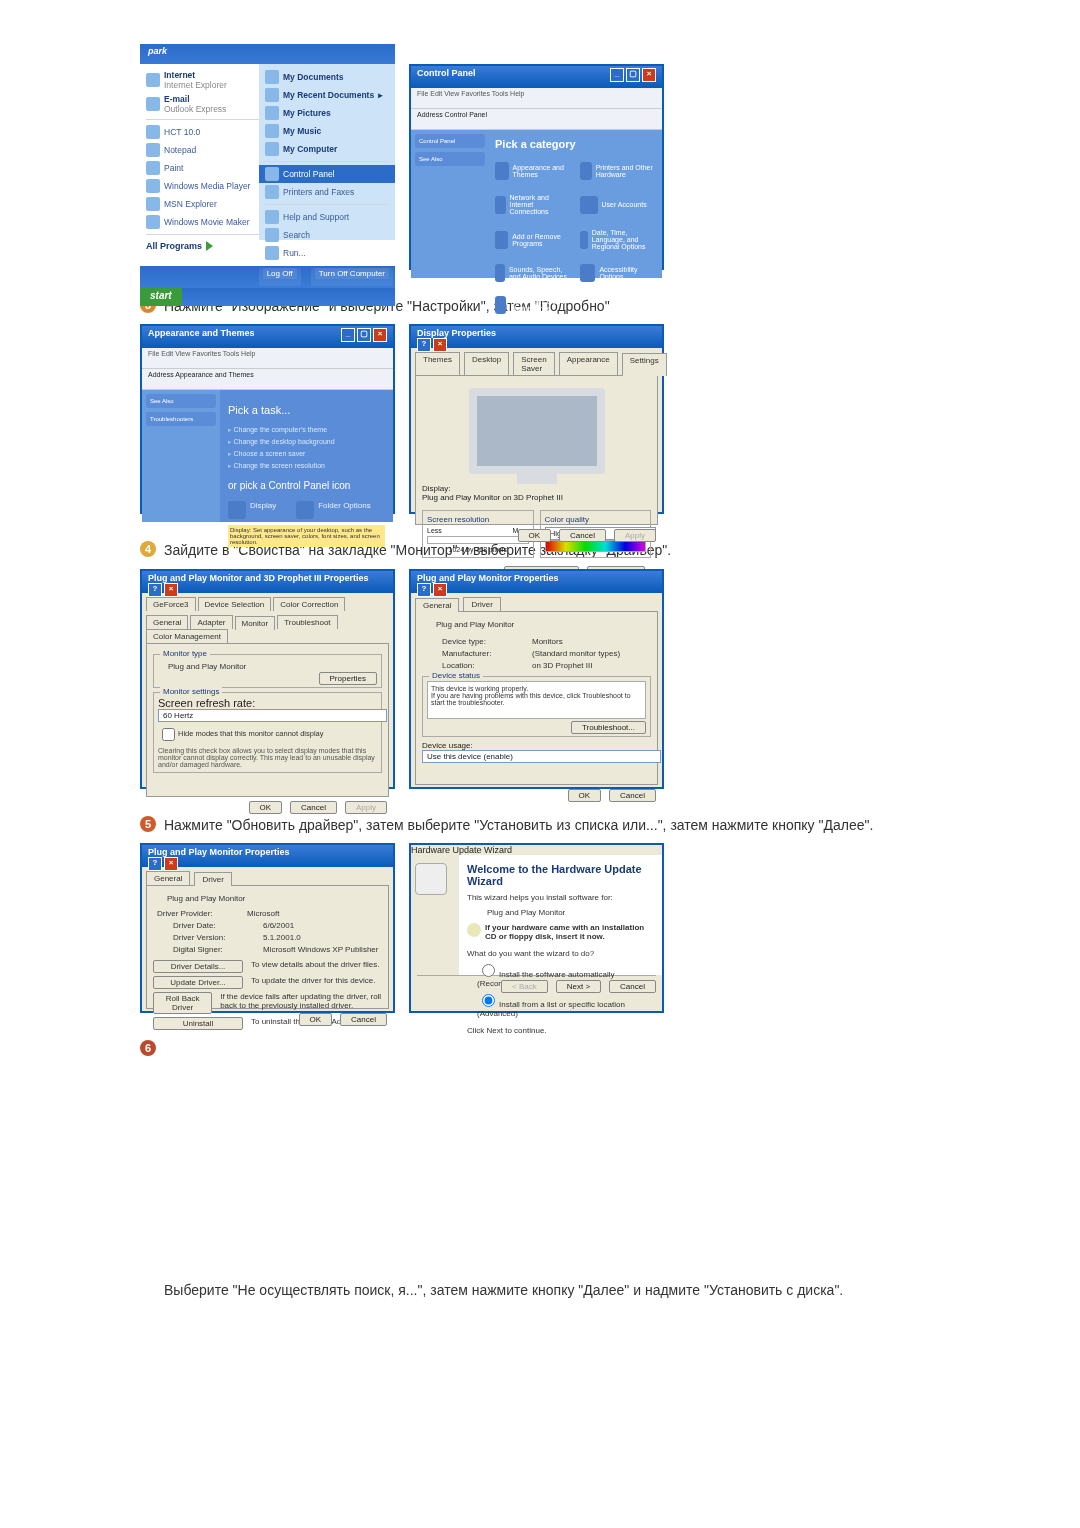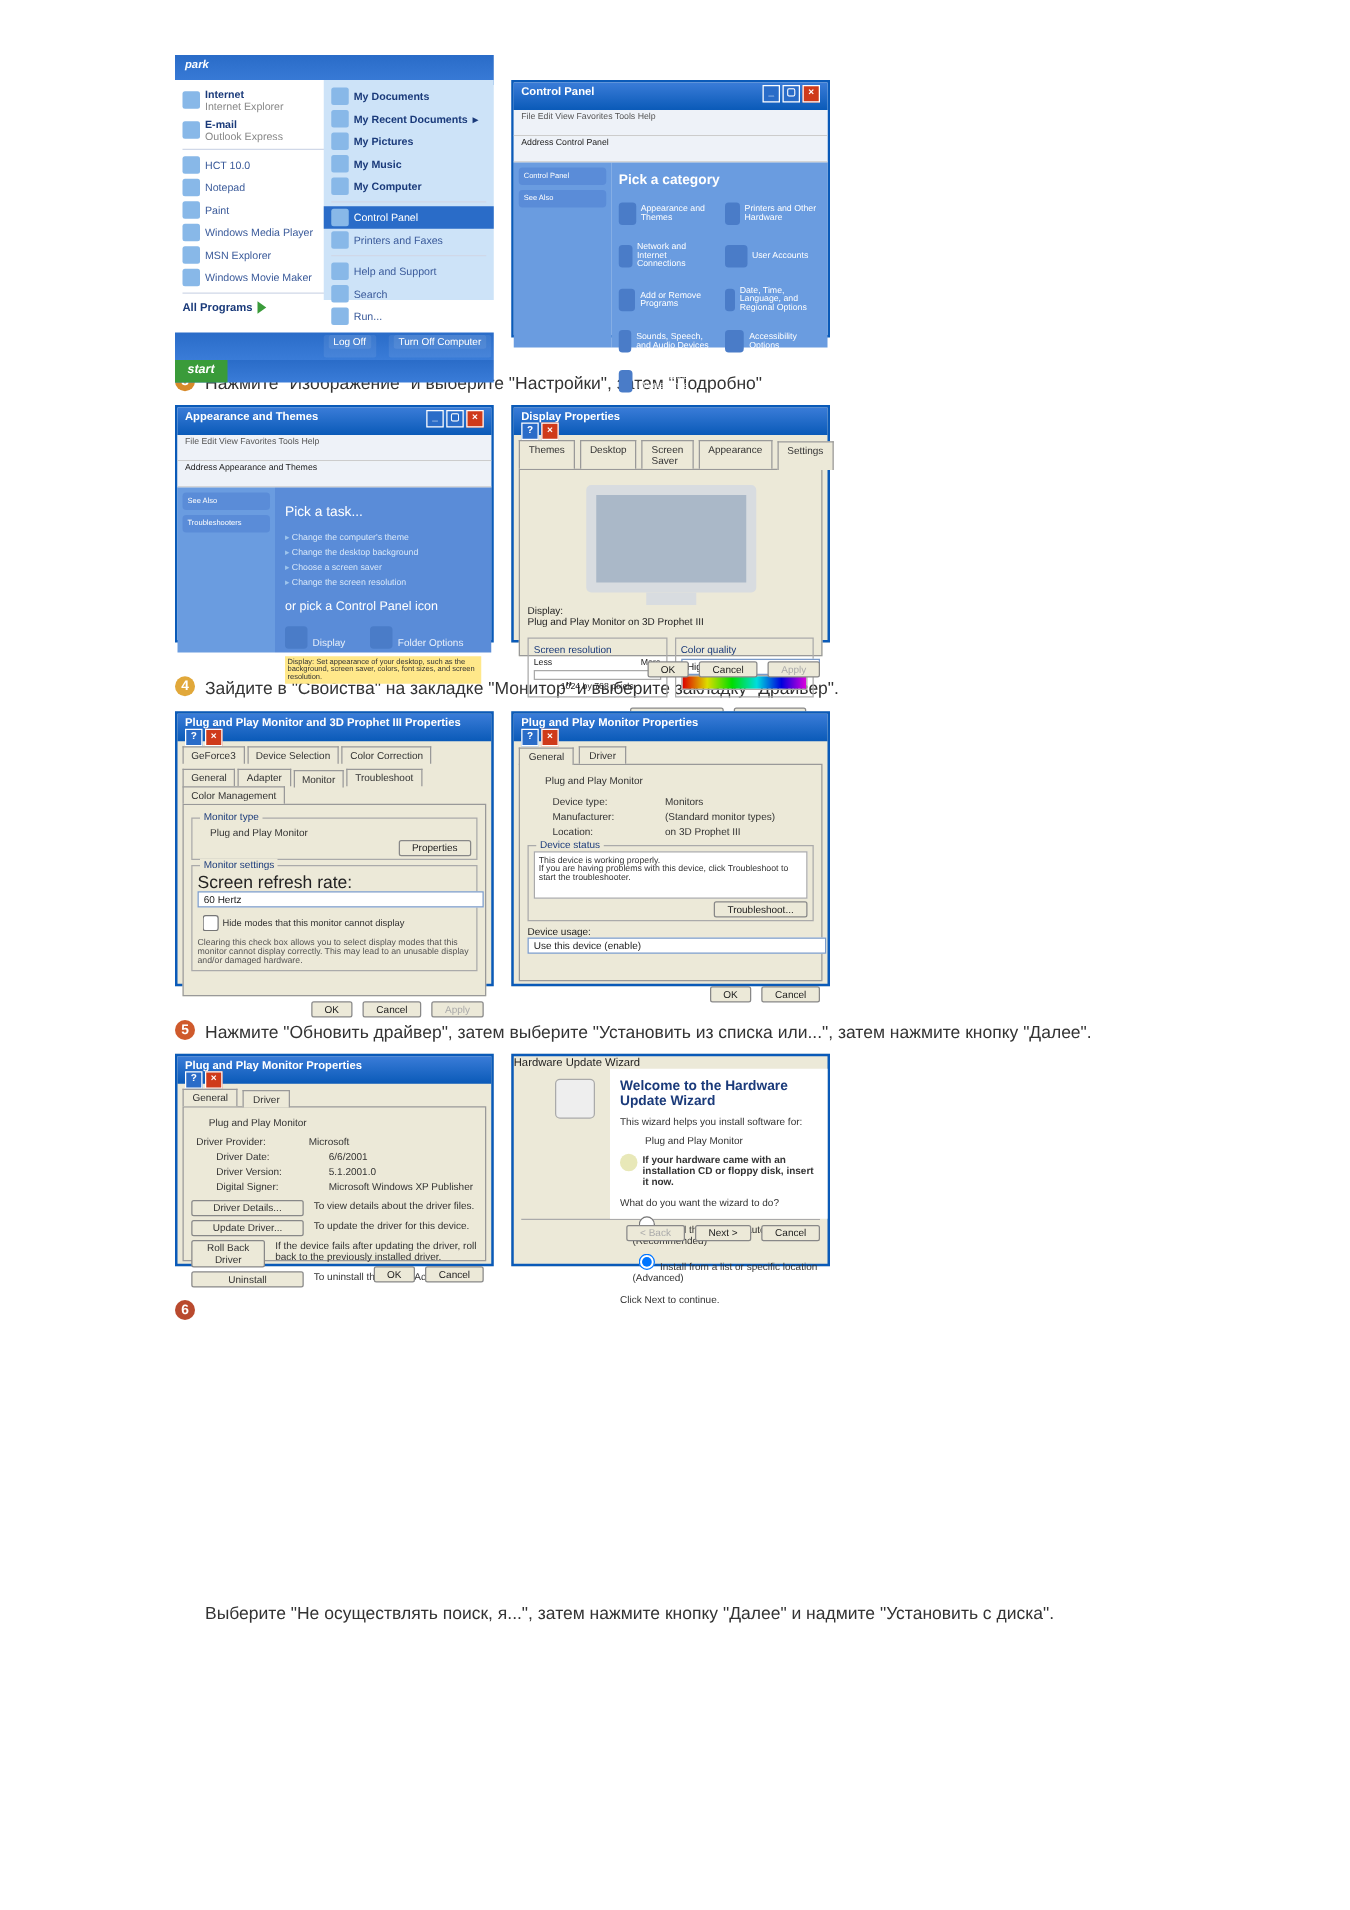--- a/index.html
+++ b/index.html
@@ -110,21 +110,21 @@
   .cp-main h4 { font-size:11px; margin:2px 0 6px; color:#fff;}
   .cat { display:flex; align-items:center; gap:4px; margin:6px 0; font-size:7px;}
   .cat-ico { width:18px;height:18px;background:#4a7cc8;border-radius:3px;}
   .cats { display:grid; grid-template-columns:1fr 1fr; gap:2px 8px;}
   
   .cp2-main { flex:1; background:#5a8cd8; padding:8px; color:#fff;}
   .picktask { color:#fff; font-size:11px; margin:6px 0 10px; font-weight:300;}
   .task-link { color:#d8e8fa; font-size:7px; margin:4px 0;}
   .task-link::before { content:"▸ "; color:#9ec4ed;}
   .cp-icon-row { display:flex; gap:20px; margin-top:8px;}
-  .cp-icon { display:flex; align-items:flex-end; gap:4px; font-size:8px; color:#e8f0fa;}
+  .cp-icon { display:flex; align-items:flex-start; gap:4px; font-size:8px; color:#e8f0fa;}
   
   .dlg { border:2px solid #0a5ab8; background:#ece9d8; width:100%; height:100%; box-sizing:border-box; position:relative;}
   .dlg .titlebar { height:18px; background: linear-gradient(#3a7cd8,#0a5ab8); color:#fff; font-size:9px; font-weight:bold; padding:2px 6px; display:flex; justify-content:space-between;flex-direction:column;}
   .dlg .tabs { display:flex; font-size:8px; margin:4px 4px 0;}
   .dlg .tab { padding:2px 7px; background:#ece9d8; border:1px solid #999; border-bottom:none; margin-right:4px; color:#333;}
   .dlg .tab.active { background:#ece9d8; position:relative; top:1px;}
   .dlg .panel { border:1px solid #999; margin:0 4px 4px; padding:6px; height:calc(100% - 50px); background:#ece9d8;}
   .dlg-btns { display:flex; gap:8px; justify-content:flex-end; margin:4px 6px;}
   .btn { font-size:8px; padding:1px 10px; background:#ece9d8; border:1px solid #888; border-radius:2px;}
   .monitor-pic {
@@ -144,21 +144,21 @@
   .fieldrow .lbl { width:90px; color:#333;}
   .groupbox { border:1px solid #aaa; padding:4px; margin:4px 0; font-size:8px; position:relative;}
   .groupbox .legend { position:absolute; top:-6px; left:6px; background:#ece9d8; padding:0 3px; color:#1a3a7a;}
   .textarea { background:#fff; border:1px solid #aaa; height:30px; font-size:7px; padding:3px; color:#333;}
   .chk { font-size:7.5px; color:#333; margin:3px 0;}
   .chk input { margin-right:3px; vertical-align:middle;}
   .select { background:#fff; border:1px solid #7a9ac8; font-size:8px; padding:1px 4px; width:100%;}
 
   
   .wiz { border:2px solid #0a5ab8; background:#ece9d8; width:100%; height:100%; box-sizing:border-box; position:relative;}
-  .wiz-body { display:flex; height:calc(100% - 46px);padding-left:29px;}
+  .wiz-body { display:flex; height:calc(100% - 46px);}
   .wiz-main { flex:1; background:#fff; padding:8px; font-size:8px; color:#333;}
   .wiz-title { font-size:11px; font-weight:bold; color:#1a3a7a; margin-bottom:6px;}
   .wiz-ico-col { width:40px; padding:8px 4px;}
   .wiz-ico { width:30px;height:30px;border:1px solid #aaa; background:#eee; border-radius:4px;}
   .radio-line { font-size:8px; margin:3px 0 3px 10px;}
   .radio-line input { margin-right:4px;}
   .wiz .dlg-btns { border-top:1px solid #aaa; padding-top:4px; margin:0 6px 4px;}
 
   .placeholder-block {
     height: 190px;
@@ -453,21 +453,21 @@
           <div class="tab">Color Management</div>
         </div>
         <div class="panel" style="height:calc(100% - 76px);">
           <div class="groupbox">
             <span class="legend">Monitor type</span>
             <div class="fieldrow" style="margin-left:10px;">Plug and Play Monitor</div>
             <div style="text-align:right;"><span class="btn">Properties</span></div>
           </div>
           <div class="groupbox">
             <span class="legend">Monitor settings</span>
-            <div style="font-size:14px;">Screen refresh rate:</div>
+            <div style="font-size:11px;">Screen refresh rate:</div>
             <div class="select">60 Hertz</div>
             <div class="chk"><input type="checkbox" style=""><span>Hide modes that this monitor cannot display</span></div>
             <div style="font-size:7px;color:#555;">Clearing this check box allows you to select display modes that this monitor cannot display correctly. This may lead to an unusable display and/or damaged hardware.</div>
           </div>
         </div>
         <div class="dlg-btns">
           <span class="btn">OK</span>
           <span class="btn">Cancel</span>
           <span class="btn" style="color:#aaa;">Apply</span>
         </div>

